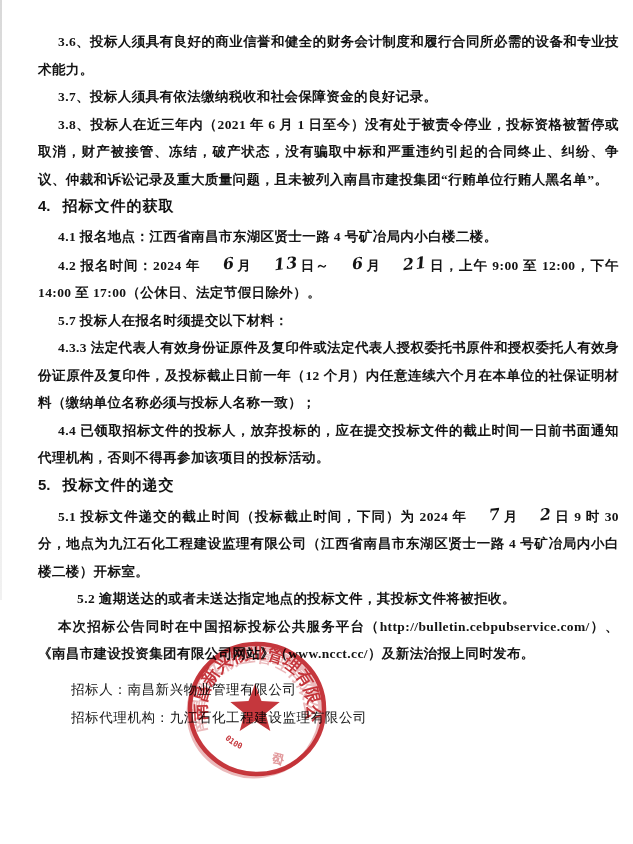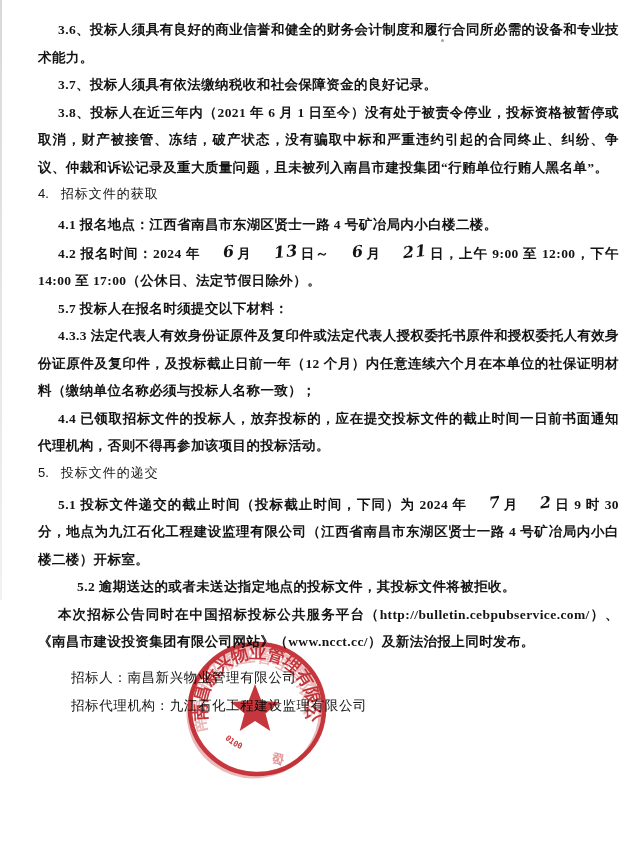--- a/index.html
+++ b/index.html
@@ -10,39 +10,39 @@
     overflow:hidden;
     font-family:"Liberation Serif","DejaVu Serif",serif;
     color:#141414;
   }
   .edge-line{
     position:absolute;left:0;top:0;width:2px;height:600px;
     background:linear-gradient(#bfbfbf,#e8e8e8);opacity:.6;
   }
   .page{
     position:absolute;left:0;top:0;width:633px;height:844px;
-    padding:16px 14px 0 38px;box-sizing:border-box;
+    padding:28px 14px 0 38px;box-sizing:border-box;
   }
   p.body{
     margin:0;
     font-size:13.5px;
     line-height:27.5px;
     font-weight:bold;
     letter-spacing:.4px;
     text-align:justify;
   }
   p.body.ind{text-indent:20px;}
   p.body.ind39{text-indent:30px;}
   p.body.ind52{text-indent:39px;}
   h2.sec{
     margin:0 0 4px 0;
     font-family:"Liberation Sans","DejaVu Sans",sans-serif;
-    font-size:13px;
+    font-size:15px;
     line-height:26px;
-    font-weight:normal;
+    font-weight:bold;
     letter-spacing:1px;
   }
   h2.sec .num{margin-right:12px;letter-spacing:0;}
   .hw{
     font-family:"DejaVu Serif",serif;
     font-style:italic;
     font-weight:bold;
     font-size:16px;
     display:inline-block;
     transform:rotate(-6deg);

